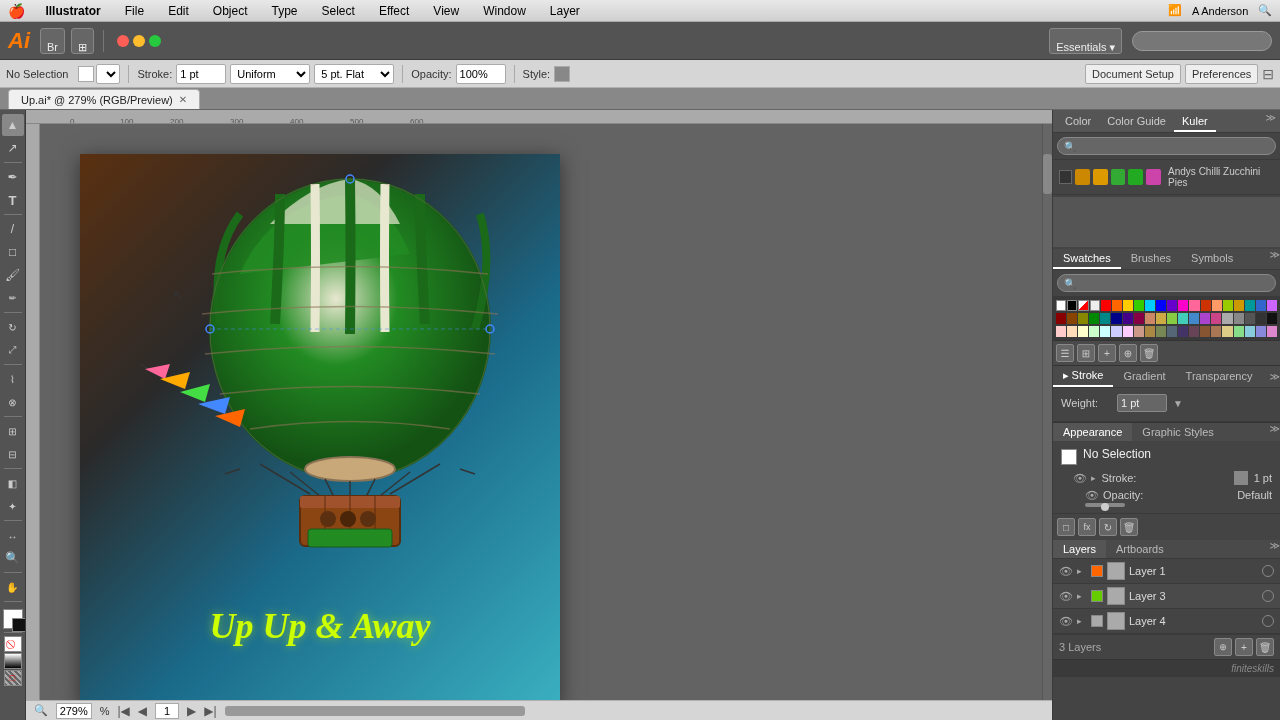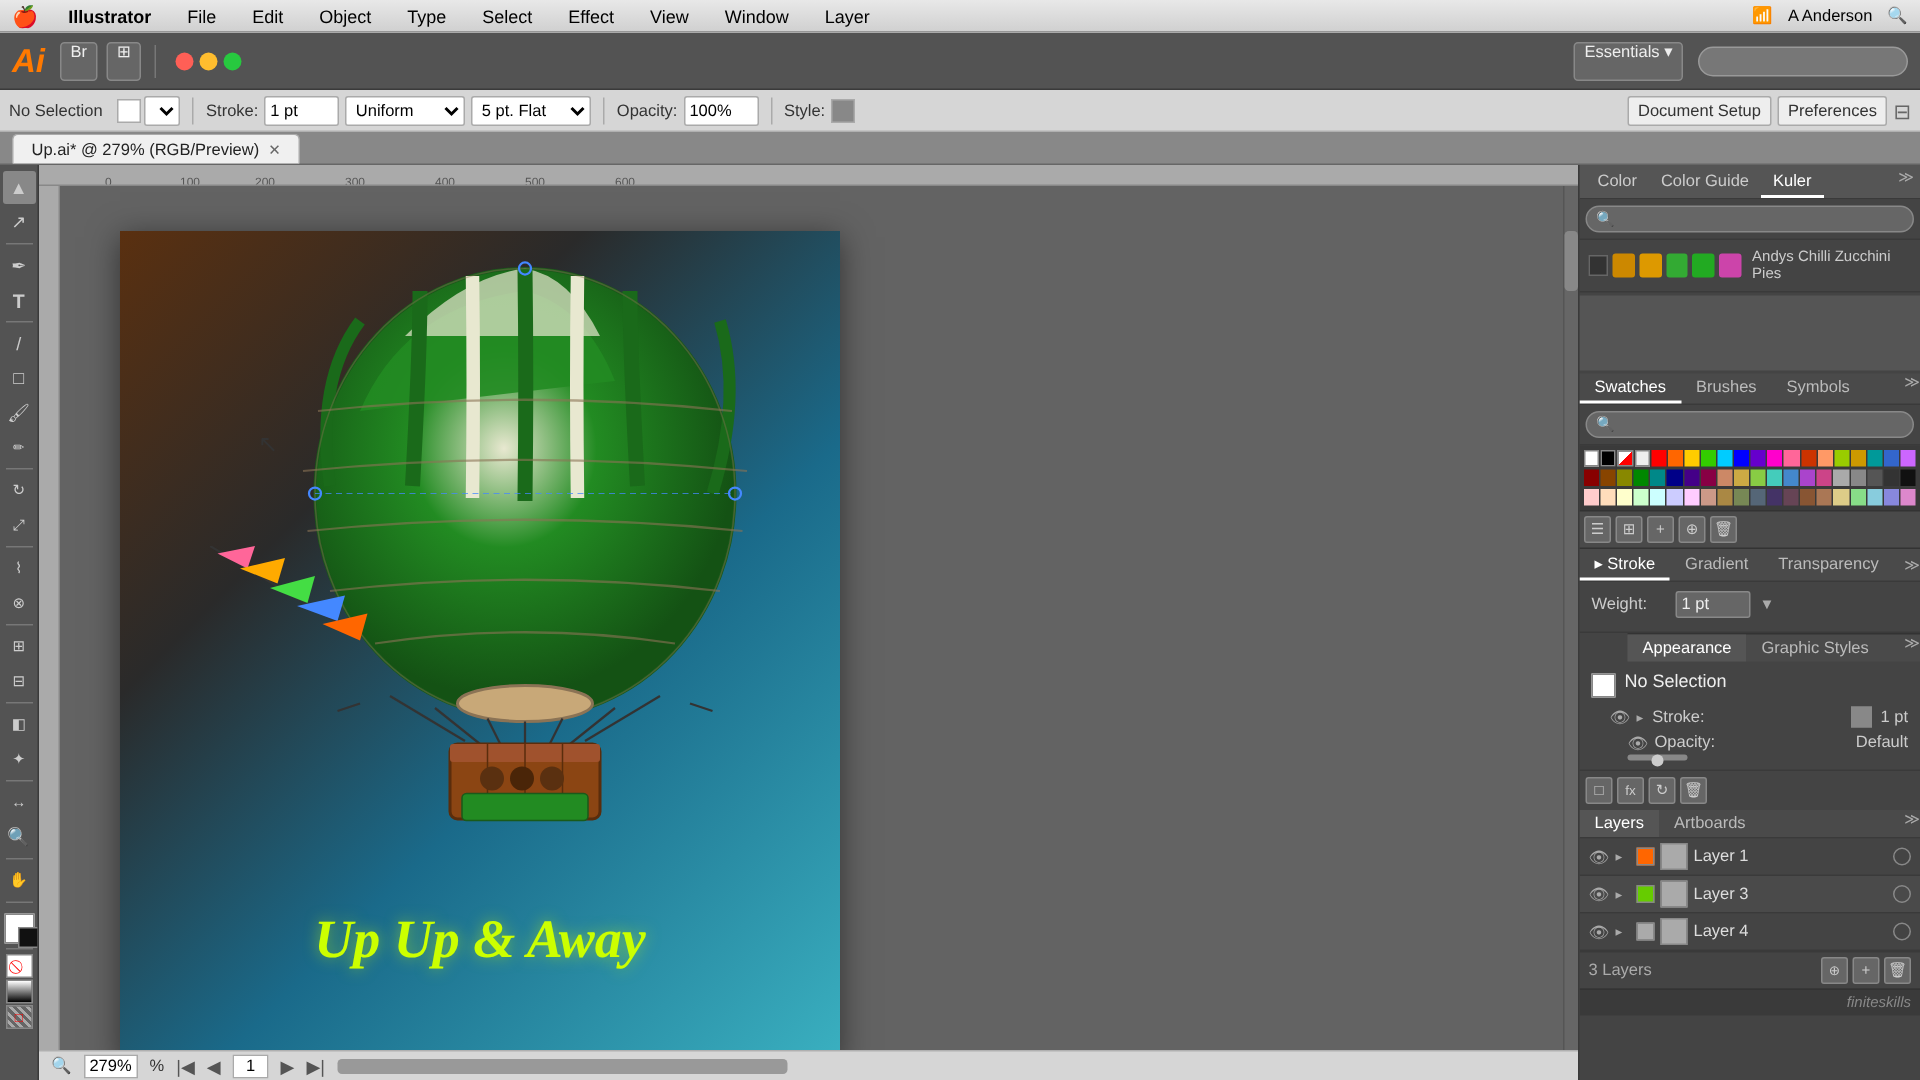--- a/index.html
+++ b/index.html
@@ -20,21 +20,21 @@
     
     #app-toolbar {
       height: 38px; background: #535353;
       display: flex; align-items: center; padding: 0 8px; gap: 6px;
       border-bottom: 1px solid #3a3a3a;
     }
     .ai-logo { font-size: 22px; font-weight: 900; color: #FF7900; margin-right: 4px; font-style: italic; }
     .toolbar-btn {
       height: 26px; padding: 12px 6px; background: #666; border: 1px solid #888;
       color: #eee; border-radius: 3px; font-size: 11px; cursor: pointer;
-      display: flex; align-items: flex-end; gap: 3px;
+      display: flex; align-items: flex-start; gap: 3px;
     }
     .toolbar-separator { width: 1px; height: 22px; background: #777; margin: 0 3px; }
     .toolbar-spacer { flex: 1; }
     .search-box {
       height: 20px; width: 140px; background: #777; border: 1px solid #999;
       border-radius: 10px; padding: 0 8px; color: #eee; font-size: 11px;
     }
 
     
     #options-bar {
@@ -171,21 +171,21 @@
     .sub-panel-tab.active { color: #fff; border-bottom-color: #fff; }
 
     
     .stroke-panel { padding: 6px 8px; border-bottom: 1px solid #3a3a3a; }
     .stroke-row { display: flex; align-items: center; gap: 6px; margin-bottom: 3px; }
     .stroke-label { font-size: 11px; color: #ccc; width: 50px; }
     .stroke-input { width: 50px; height: 18px; background: #666; border: 1px solid #888; color: #eee; font-size: 11px; border-radius: 2px; padding: 0 3px; }
     .stroke-arrow { font-size: 10px; color: #aaa; cursor: pointer; }
 
     
-    .appear-panel-tabs { display: flex; background: #4a4a4a; margin-left: 32px; }
+    .appear-panel-tabs { display: flex; background: #4a4a4a; }
     .appear-tab {
       padding: 3px 10px; font-size: 11px; cursor: pointer; color: #bbb;
     }
     .appear-tab.active { color: #fff; background: #555; }
 
     .appear-content { padding: 6px 8px; }
     .appear-title { font-size: 12px; color: #eee; margin-bottom: 6px; }
     .appear-row { display: flex; align-items: center; gap: 6px; margin-bottom: 4px; padding-left: 12px; }
     .appear-eye { width: 12px; height: 12px; cursor: pointer; color: #aaa; font-size: 11px; }
     .appear-swatch { width: 14px; height: 14px; border: 1px solid #888; }

